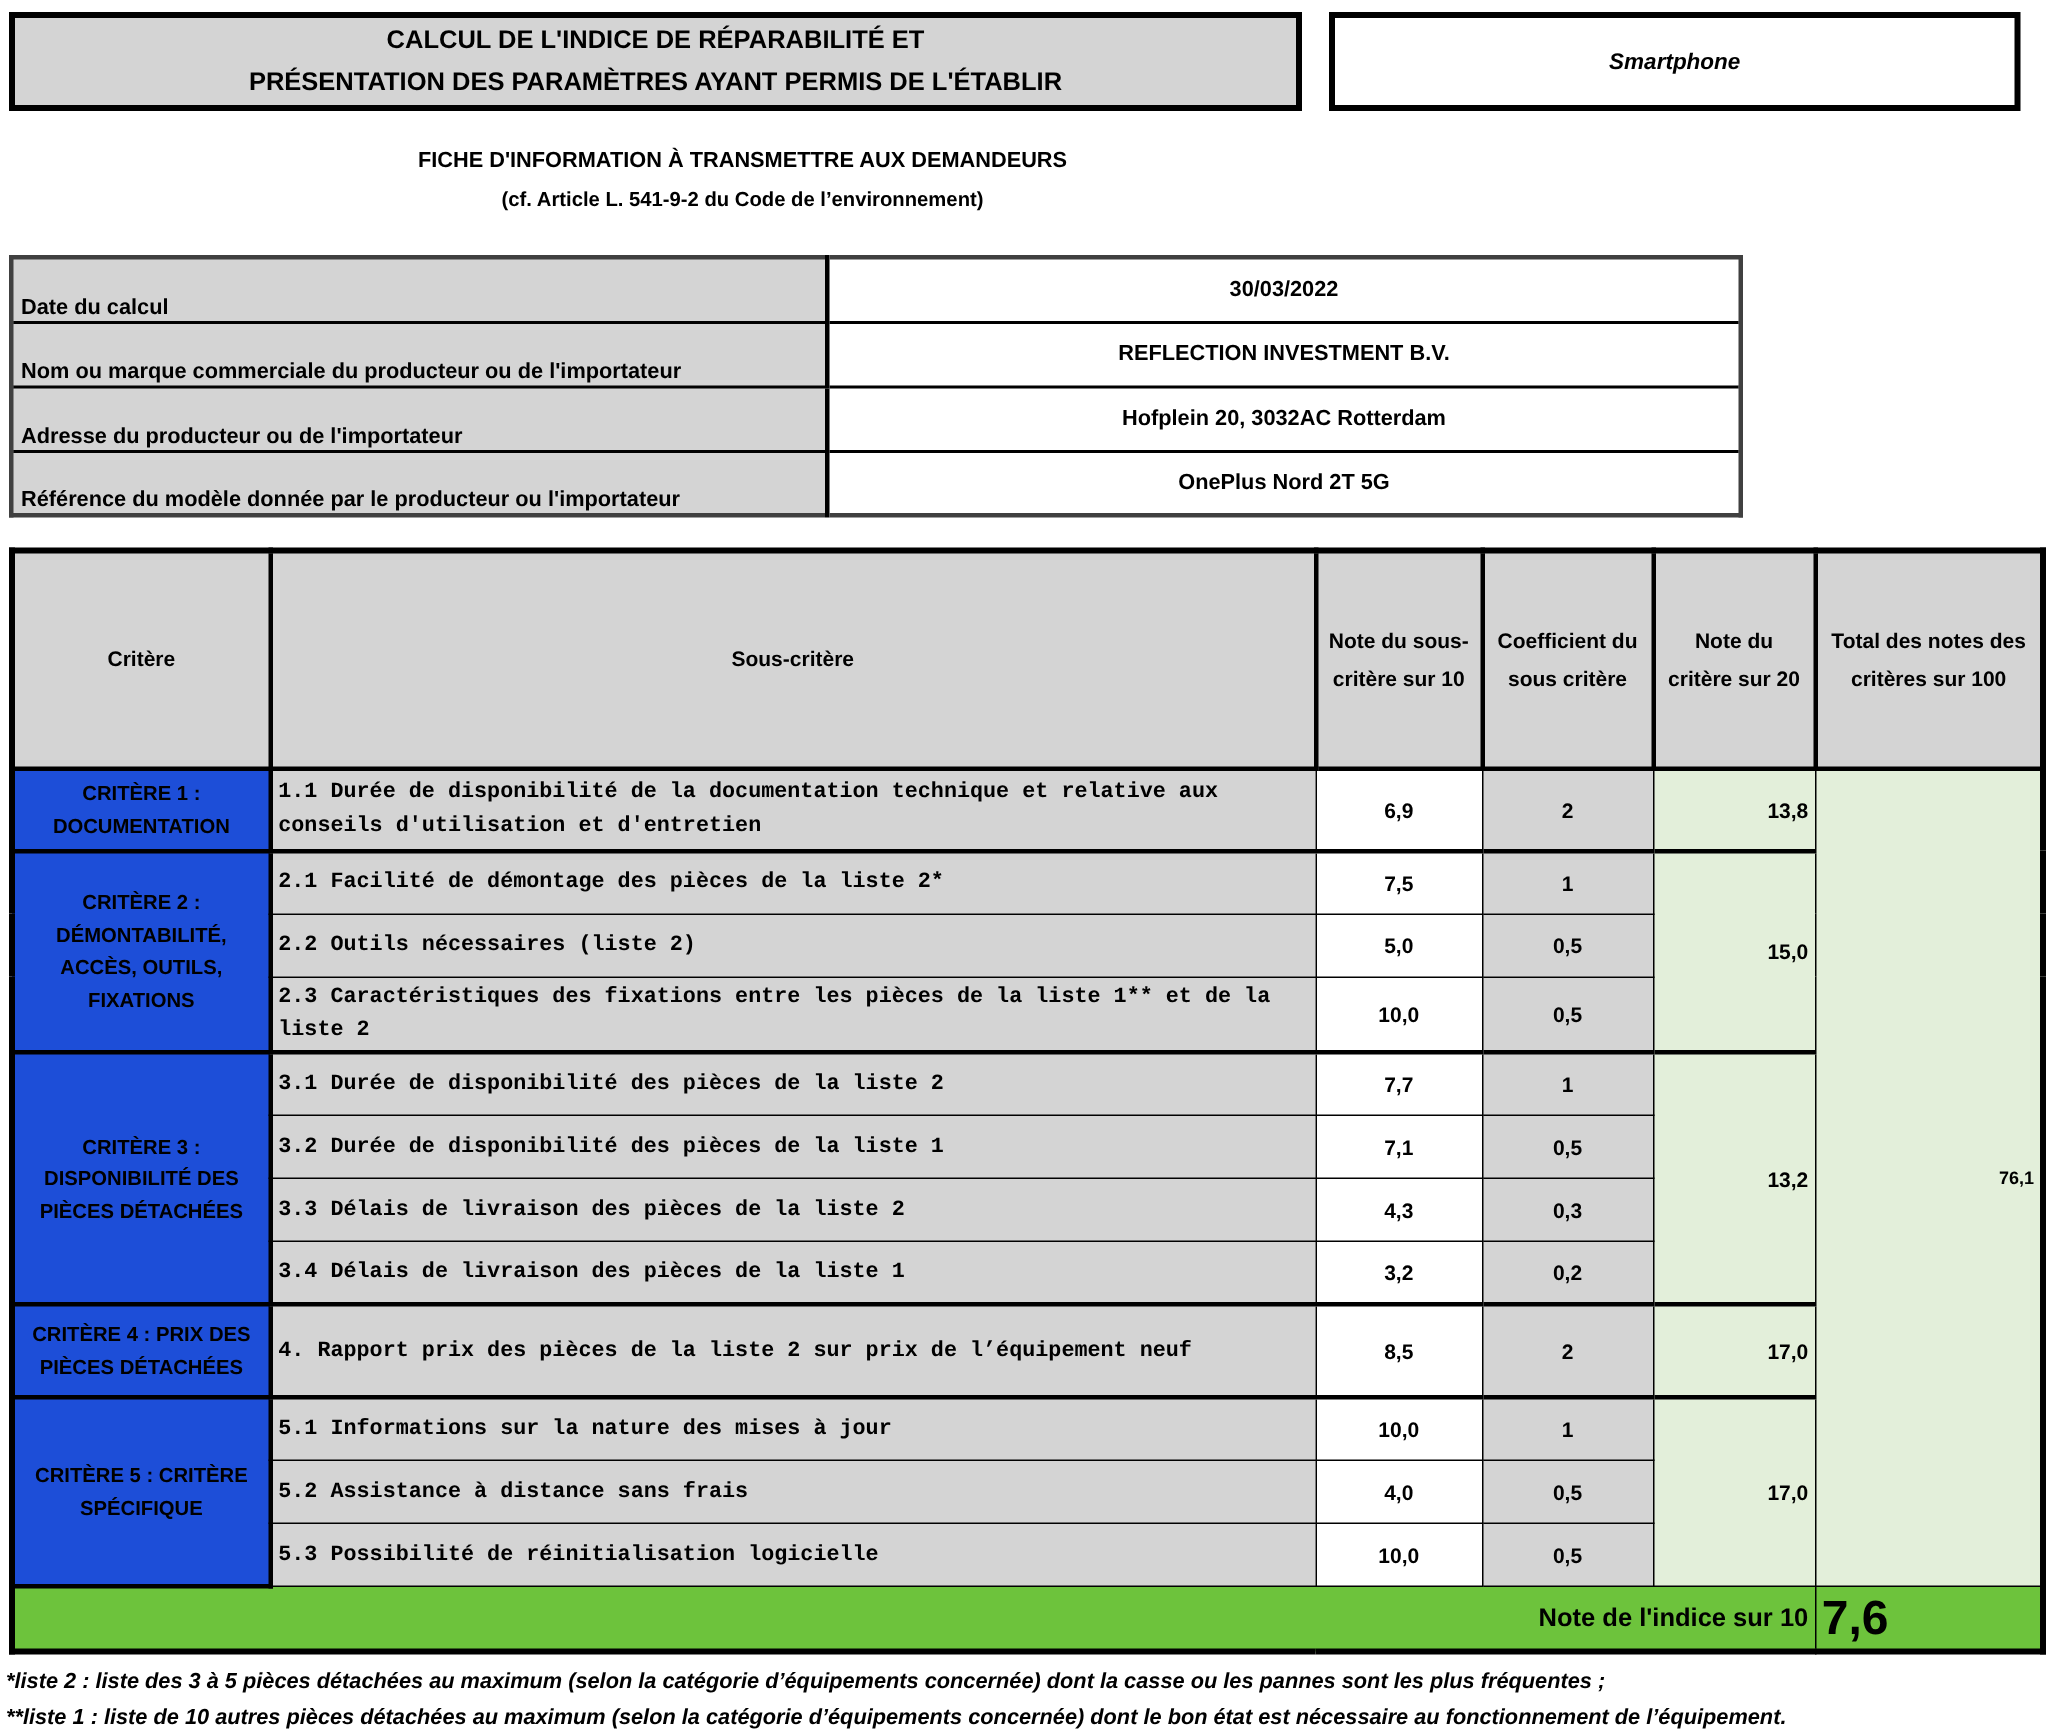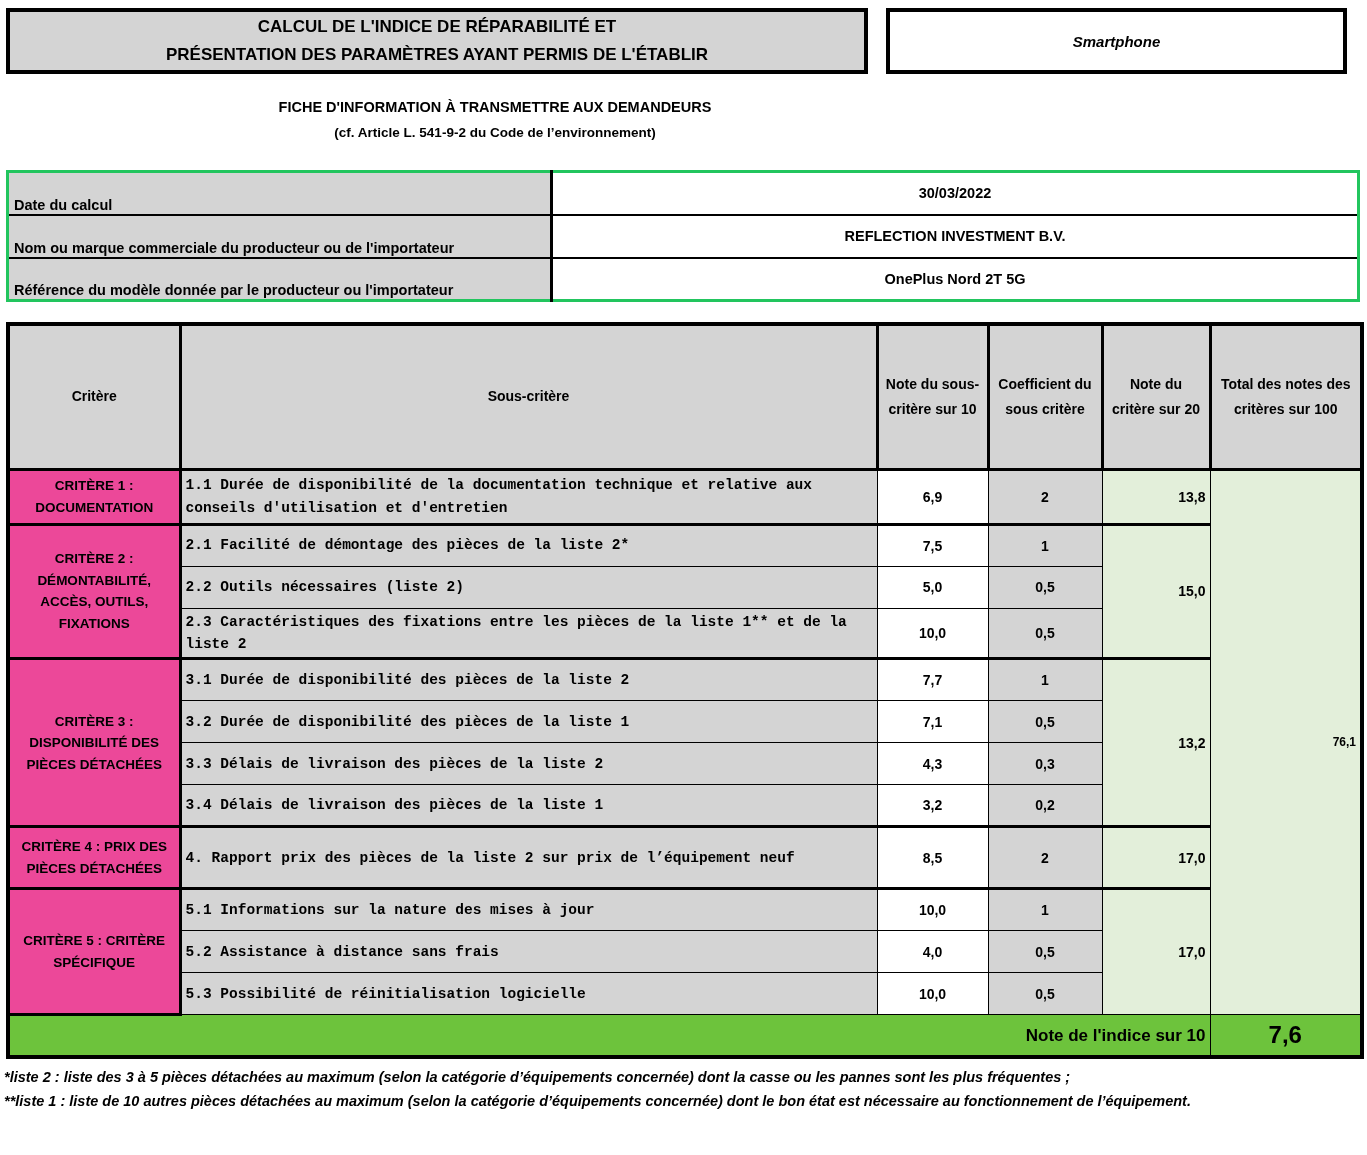--- a/index.html
+++ b/index.html
@@ -19,39 +19,39 @@
     flex: 1; height: 66px; background: #fff; border: 4px solid #000;
     display: flex; align-items: center; justify-content: center;
     font-style: italic; font-weight: 700; font-size: 15px; margin-left: 12px;
   }
   
   .subtitle { width: 990px; text-align: center; margin-top: 25px; font-weight: 700; }
   .subtitle .l1 { font-size: 14.5px; }
   .subtitle .l2 { font-size: 13.5px; margin-top: 10px; }
   
   table { border-collapse: collapse; table-layout: fixed; }
-  .info-table { width: 1354px; margin: 30px 7px 0 6px; border: 3px solid #22c55e; }
+  .info-table { width: 1156px; margin: 30px 7px 0 6px; border: 3px solid #404040; }
   .info-table td { border: 2px solid #000; height: 43px; }
   .info-label {
     width: 544px; background: #d4d4d4; vertical-align: bottom;
     padding: 2px 4px 1px 5px; font-weight: 600; font-size: 14.5px;
   }
   .info-value {
     background: #fff; text-align: center; vertical-align: middle;
     font-weight: 600; font-size: 14.5px; border-left: 3px solid #000 !important;
   }
   
   .main-table { width: 1354px; margin: 20px 7px 0 6px; border: 4px solid #000; padding-left: 21px; }
   .main-table th, .main-table td { border: 1px solid #000; padding: 2px 4px; }
   .main-table th {
     background: #d4d4d4; font-weight: 600; font-size: 14px;
     border: 3px solid #000; vertical-align: middle; line-height: 1.8; height: 145px;
   }
   .c-critere {
-    background: #ec4899; text-align: center; vertical-align: middle;
+    background: #1d4ed8; text-align: center; vertical-align: middle;
     font-weight: 700; font-size: 13.5px; line-height: 1.6;
     border: 3px solid #000 !important; padding: 2px 3px;
   }
   .c-sub {
     background: #d4d4d4; text-align: left; vertical-align: middle;
     font-weight: 600; font-size: 14.5px; line-height: 1.55; padding: 3px 8px 3px 6px;
     border-left: 3px solid #000; border-right: 4px solid #000; font-family: Liberation Mono, monospace;
   }
   .c-n10 { background: #ffffff; text-align: center; vertical-align: middle;
     font-weight: 700; font-size: 14px; border-right: 2px solid #000; }
@@ -61,22 +61,22 @@
     font-weight: 700; font-size: 14px; border: 3px solid #000; }
   .c-total { background: #e3efda; text-align: right; vertical-align: middle;
     font-weight: 700; font-size: 12px; border-left: 4px solid #000; }
   tr.grp > td { border-top: 3px solid #000; }
   .final-label {
     background: #6dc33c; text-align: right; vertical-align: middle;
     font-weight: 700; font-size: 17px; padding-right: 16px;
     border: 4px solid #000; height: 42px;
   }
   .final-value {
-    background: #6dc33c; text-align: center; vertical-align: middle;
-    font-weight: 700; font-size: 24px; border: 4px solid #000;
+    background: #6dc33c; text-align: left; vertical-align: middle;
+    font-weight: 700; font-size: 32px; border: 4px solid #000;
   }
   
   .footnotes { margin: 10px 4px 0 4px; font-style: italic; font-weight: 700; font-size: 14.5px; }
   .footnotes div { margin-top: 8px; }
   
   tr.h55 { height: 55px; } tr.h42 { height: 42px; } tr.h44 { height: 44px; } tr.h62 { height: 62px; }
 </style>
 </head>
 <body>
 
@@ -99,20 +99,24 @@
 
   <table class="info-table">
     <tbody>
       <tr>
         <td class="info-label">Date du calcul</td>
         <td class="info-value">30/03/2022</td>
       </tr>
       <tr>
         <td class="info-label">Nom ou marque commerciale du producteur ou de l'importateur</td>
         <td class="info-value">REFLECTION INVESTMENT B.V.</td>
+      </tr>
+      <tr>
+        <td class="info-label">Adresse du producteur ou de l'importateur</td>
+        <td class="info-value">Hofplein 20, 3032AC Rotterdam</td>
       </tr>
       <tr>
         <td class="info-label">Référence du modèle donnée par le producteur ou l'importateur</td>
         <td class="info-value">OnePlus Nord 2T 5G</td>
       </tr>
     </tbody>
   </table>
 
   <table class="main-table">
     <colgroup>

